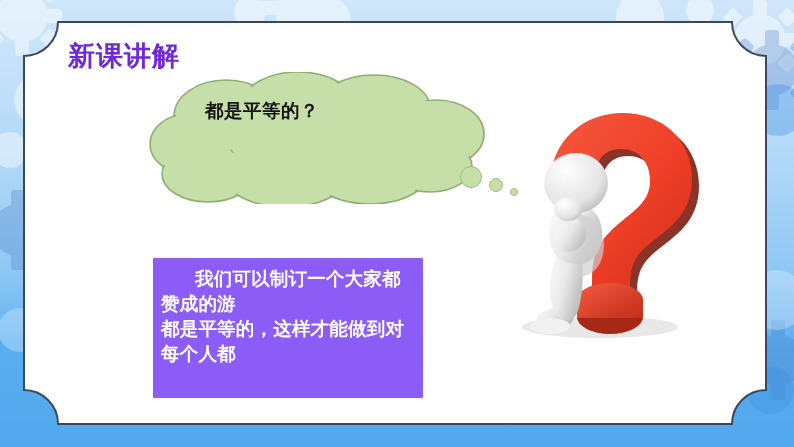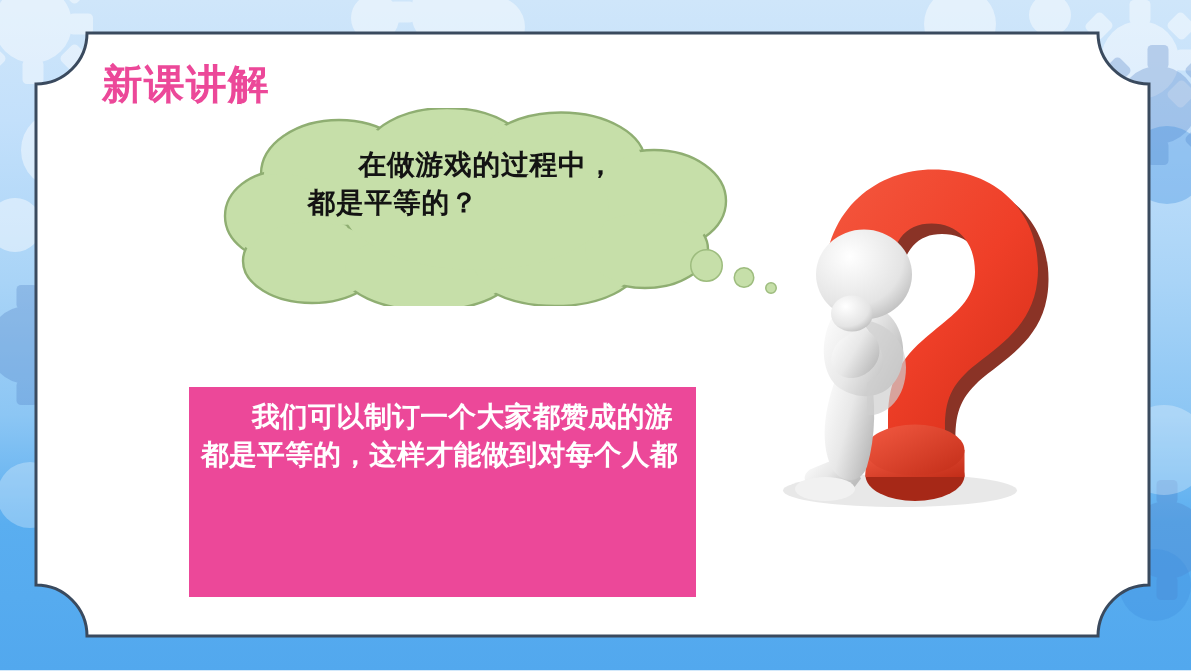--- a/index.html
+++ b/index.html
@@ -39,21 +39,21 @@
   }
   .card svg { display: block; width: 100%; height: 100%; overflow: visible; }
 
   
   .title {
     position: absolute;
     left: 68px;
     top: 38px;
     font-size: 27px;
     font-weight: bold;
-    color: #ec4899;
+    color: #6d28d9;
     letter-spacing: 1px;
     white-space: nowrap;
   }
 
   
   .cloud-wrap {
     position: absolute;
     left: 148px;
     top: 72px;
     width: 340px;
@@ -92,25 +92,25 @@
     left: 488px;
     top: 95px;
     width: 235px;
     height: 248px;
   }
   .qfig svg { display: block; width: 100%; height: 100%; }
 
   
   .bluebox {
     position: absolute;
-    left: 126px;
+    left: 153px;
     top: 258px;
-    width: 338px;
+    width: 270px;
     height: 140px;
-    background: #ec4899;
+    background: #8b5cf6;
     box-sizing: border-box;
     padding: 8px 6px 6px 8px;
   }
   .bluebox .bbtext {
     font-size: 18.5px;
     font-weight: bold;
     color: #ffffff;
     line-height: 25px;
     letter-spacing: 0.2px;
   }
@@ -205,21 +205,20 @@
         <ellipse cx="60" cy="102" rx="44" ry="26"></ellipse>
         <ellipse cx="138" cy="108" rx="56" ry="25"></ellipse>
         <ellipse cx="222" cy="104" rx="54" ry="26"></ellipse>
         <ellipse cx="282" cy="94" rx="40" ry="24"></ellipse>
         <ellipse cx="170" cy="66" rx="88" ry="42"></ellipse>
       </g>
     </svg>
   </div>
 
   <div class="cloud-text">
-    <span class="l1">在做游戏的过程中，</span>
     <span class="l3">都是平等的？</span>
   </div>
 
   <div class="dot d1"></div>
   <div class="dot d2"></div>
   <div class="dot d3"></div>
 
   <div class="qfig">
     <svg viewBox="0 0 235 248">
       <defs>

